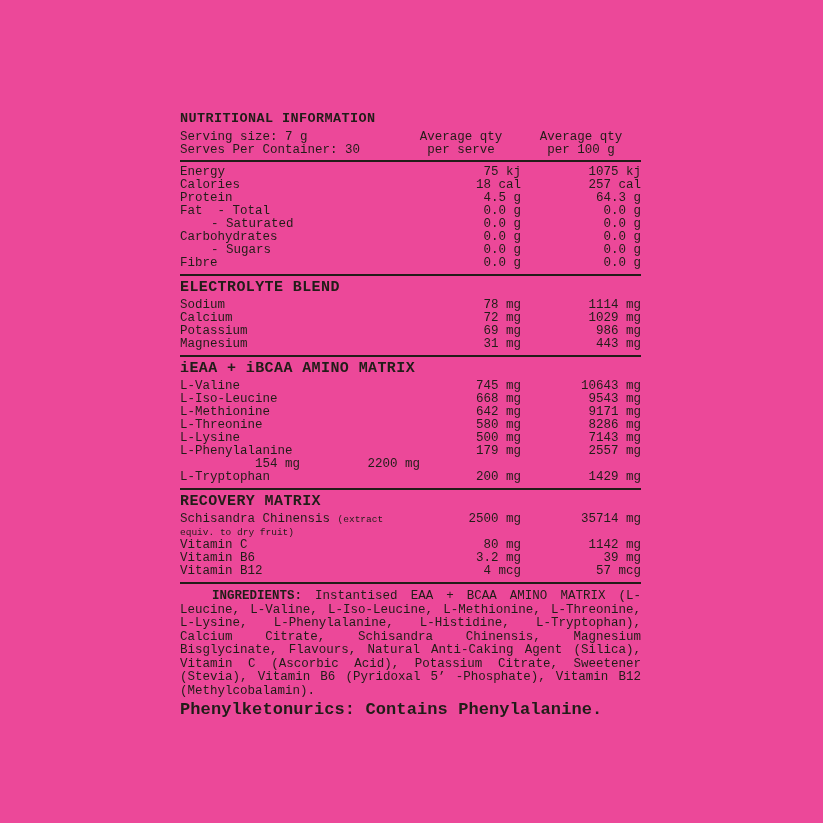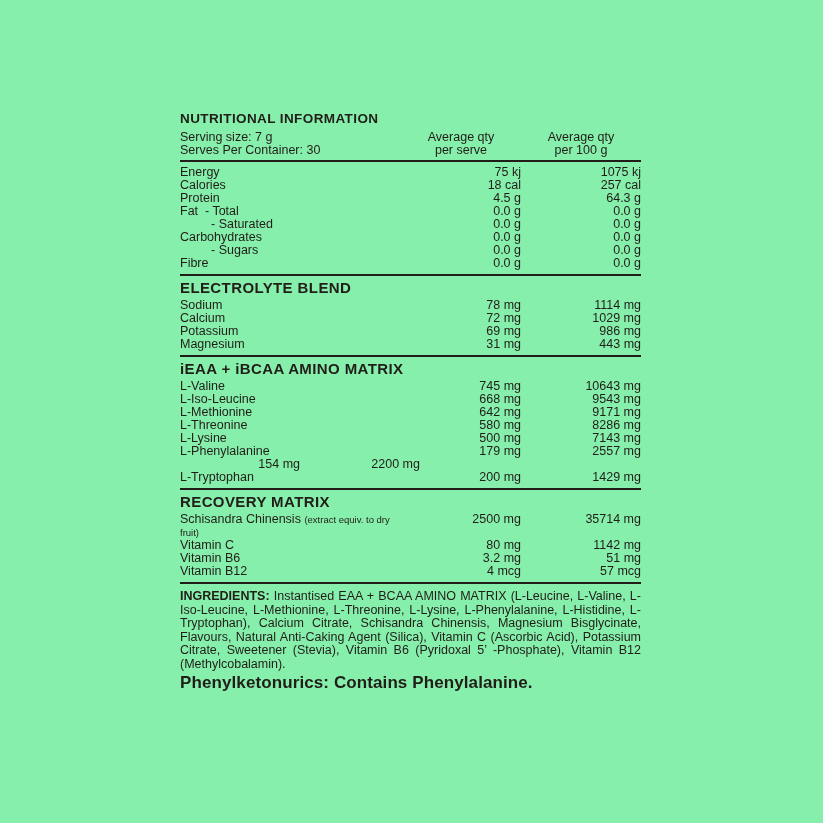--- a/index.html
+++ b/index.html
@@ -2,42 +2,42 @@
 <html><head>
 <meta charset="utf-8">
 <style>
   * { margin:0; padding:0; box-sizing:border-box; }
   html,body { width:823px; height:823px; }
   body {
     background:#ECE6E0;
     font-family:"Liberation Sans", "DejaVu Sans", sans-serif;
     color:#211D18;
   }
-  .canvas { position:relative; width:823px; height:823px; background:#86efac; overflow:hidden; }
+  .canvas { position:relative; width:823px; height:823px; background:#ec4899; overflow:hidden;font-family:Liberation Mono, monospace; }
   .label-panel {
     position:absolute; left:180px; top:112px; width:461px;
     font-size:12.5px; line-height:13px; color:#211D18;
   }
   .title { font-weight:bold; font-size:13.5px; letter-spacing:0.4px; line-height:14px; margin-bottom:5px; }
   .tbl-header { display:flex; align-items:flex-end; }
   .serving-block { flex:1; }
   .serving-block div { line-height:13px; }
   .colhead { width:120px; text-align:center; }
   .colhead div { line-height:13px; }
   .rule { border:none; border-top:2px solid #211D18; margin:0; }
   .rule-hdr { margin-top:3px; }
   .rows { padding:4px 0 4px; }
   .row { display:flex; line-height:13px; }
   .cell-label { flex:1; }
   .row.indent .cell-label { padding-left:31px; }
   .cell-qty { width:120px; text-align:right; }
   .sec-heading { font-weight:bold; font-size:15px; letter-spacing:0.4px; line-height:13px; margin:5px 0 1px; }
   .note { font-size:9.5px; letter-spacing:0; }
   .ingredients { margin-top:6px; text-align:justify; line-height:13.5px; }
-  .ingredients .ing-label { font-weight:bold; }
+  .ingredients .ing-label { font-weight:bold;margin-left:32px; }
   .warning { margin-top:3px; font-weight:bold; font-size:17px; line-height:18px; letter-spacing:0.1px; }
 </style>
 </head>
 <body>
 
 <div class="canvas">
   <div class="label-panel">
 
     <div class="title">NUTRITIONAL INFORMATION</div>
 
@@ -179,21 +179,21 @@
         <span class="cell-qty">35714 mg</span>
       </div>
       <div class="row">
         <span class="cell-label">Vitamin C</span>
         <span class="cell-qty">80 mg</span>
         <span class="cell-qty">1142 mg</span>
       </div>
       <div class="row">
         <span class="cell-label">Vitamin B6</span>
         <span class="cell-qty">3.2 mg</span>
-        <span class="cell-qty">51 mg</span>
+        <span class="cell-qty">39 mg</span>
       </div>
       <div class="row">
         <span class="cell-label">Vitamin B12</span>
         <span class="cell-qty">4 mcg</span>
         <span class="cell-qty">57 mcg</span>
       </div>
     </div>
 
     <hr class="rule">
 

